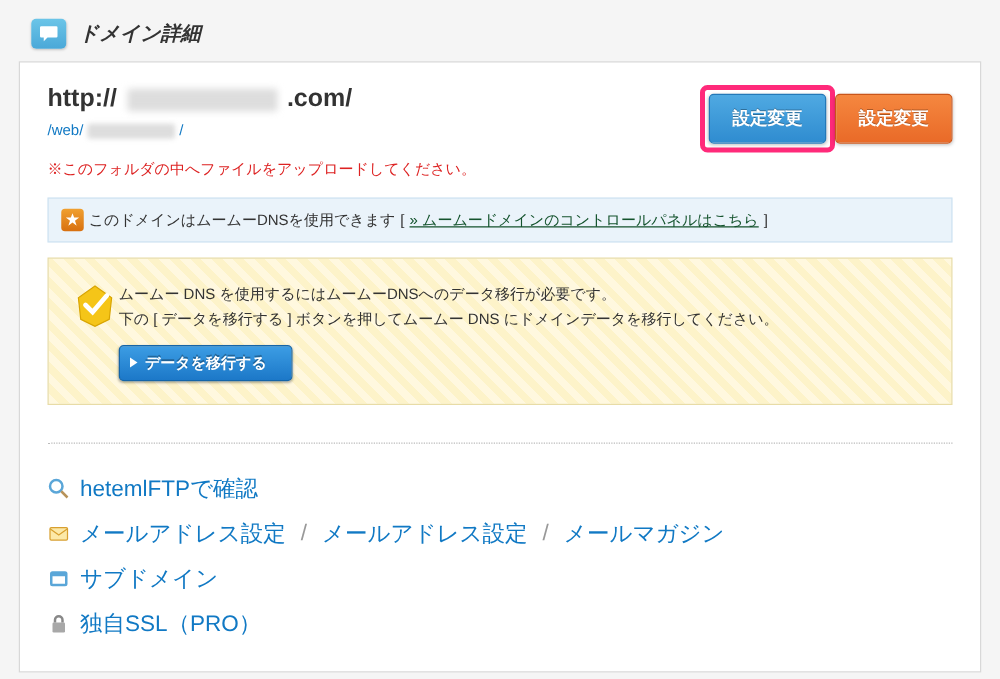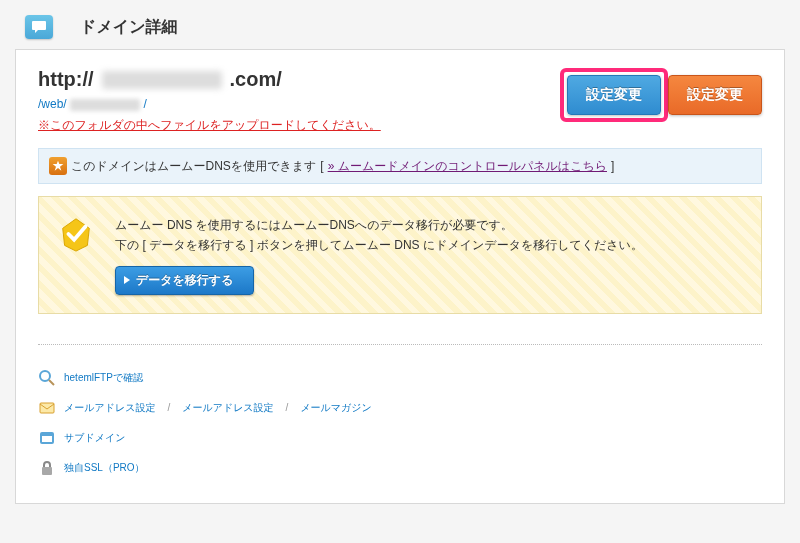--- a/index.html
+++ b/index.html
@@ -1,43 +1,43 @@
 <!DOCTYPE html>
 <html><head>
 <meta charset="utf-8">
 <style>
 * { box-sizing: border-box; margin: 0; padding: 0; }
 body { font-family: "Hiragino Kaku Gothic Pro", "Meiryo", sans-serif; background: #f5f5f5; padding: 10px; font-size: 13px; color: #333; }
-.page-header { display: flex; align-items: center; gap: 27px; padding: 5px 15px 10px; }
+.page-header { display: flex; align-items: center; gap: 10px; padding: 5px 15px 10px; font-style: italic; }
 .header-icon { width: 28px; height: 24px; background: linear-gradient(#6bc5e8, #4aa8d8); border-radius: 4px; display: flex; align-items: center; justify-content: center; box-shadow: 0 1px 2px rgba(0,0,0,.2); }
 .header-icon svg { width: 16px; height: 14px; fill: white; }
 .page-title { font-size: 16px; font-weight: bold; }
 .panel { background: white; border: 1px solid #d8d8d8; padding: 18px 22px 20px; margin: 0 5px; }
 .top-row { display: flex; justify-content: space-between; align-items: flex-start; }
 .domain-block { flex: 1; }
 .domain-url { font-size: 20px; font-weight: bold; display: flex; align-items: center; gap: 8px; }
 .blur { display: inline-block; width: 120px; height: 18px; background: #ddd; filter: blur(3px); border-radius: 2px; }
 .blur-small { display: inline-block; width: 70px; height: 12px; background: #ddd; filter: blur(2px); border-radius: 2px; vertical-align: middle; }
 .web-path { color: #1179c4; font-size: 12px; margin-top: 6px; }
-.upload-note { color: #d22; font-size: 12px; margin-top: 6px; text-decoration: underline; }
+.upload-note { color: #d22; font-size: 12px; margin-top: 16px; }
 .btns { display: flex; align-items: center; }
 .btn { padding: 10px 18px; font-size: 14px; font-weight: bold; color: white; border-radius: 4px; border: 1px solid; cursor: pointer; box-shadow: 0 1px 3px rgba(0,0,0,.25); text-shadow: 0 -1px 0 rgba(0,0,0,.3); }
 .btn-blue { background: linear-gradient(#4fa9e2, #2f8cd0); border-color: #2378b8; }
 .btn-orange { background: linear-gradient(#f5873f, #e96a28); border-color: #c9551a; }
 .highlight { border: 4px solid #ff2a7a; border-radius: 6px; padding: 3px; }
 .dns-bar { margin-top: 14px; background: #eaf3fa; border: 1px solid #cfe3f2; padding: 8px 10px; display: flex; align-items: center; gap: 4px; font-size: 12px; }
 .dns-bar-icon { width: 18px; height: 18px; background: linear-gradient(#f0a030, #d87010); border-radius: 3px; display: flex; align-items: center; justify-content: center; }
-.dns-link { color: #701a75; }
-.migrate-box { margin-top: 12px; border: 1px solid #e8dca6; padding: 18px; display: flex; gap: 20px; align-items: flex-start; background: repeating-linear-gradient(45deg, #fff8df 0 6px, #fdf3c9 6px 12px); }
+.dns-link { color: #14532d; }
+.migrate-box { margin-top: 12px; border: 1px solid #e8dca6; padding: 18px; display: flex; align-items: flex-start; background: repeating-linear-gradient(45deg, #fff8df 0 6px, #fdf3c9 6px 12px); }
 .migrate-icon { width: 38px; height: 38px; }
 .migrate-text { font-size: 12px; line-height: 1.7; }
 .migrate-btn { display: inline-flex; align-items: center; gap: 6px; margin-top: 10px; background: linear-gradient(#3c9de4, #1c78c8); color: white; font-size: 12px; font-weight: bold; padding: 5px 20px 5px 8px; border-radius: 4px; border: 1px solid #1565a8; box-shadow: 0 1px 2px rgba(0,0,0,.3); text-shadow: 0 -1px 0 rgba(0,0,0,.3); cursor: pointer; }
 .migrate-btn .tri { width: 0; height: 0; border-left: 6px solid white; border-top: 4px solid transparent; border-bottom: 4px solid transparent; }
 .dotted { border: none; border-top: 1px dotted #bbb; margin: 30px 0 18px; }
-.links li { list-style: none; display: flex; align-items: center; gap: 8px; padding: 6px 0; font-size: 10px; }
+.links li { list-style: none; display: flex; align-items: center; gap: 8px; padding: 6px 0; font-size: 18px; }
 .links a { color: #1179c4; text-decoration: none; }
 .links .sep { color: #999; margin: 0 4px; }
 .link-icon { width: 18px; height: 18px; display: flex; align-items: center; justify-content: center; }
 </style>
 </head>
 <body>
 
 <div class="page-header">
   <div class="header-icon">
     <svg viewBox="0 0 16 14">

